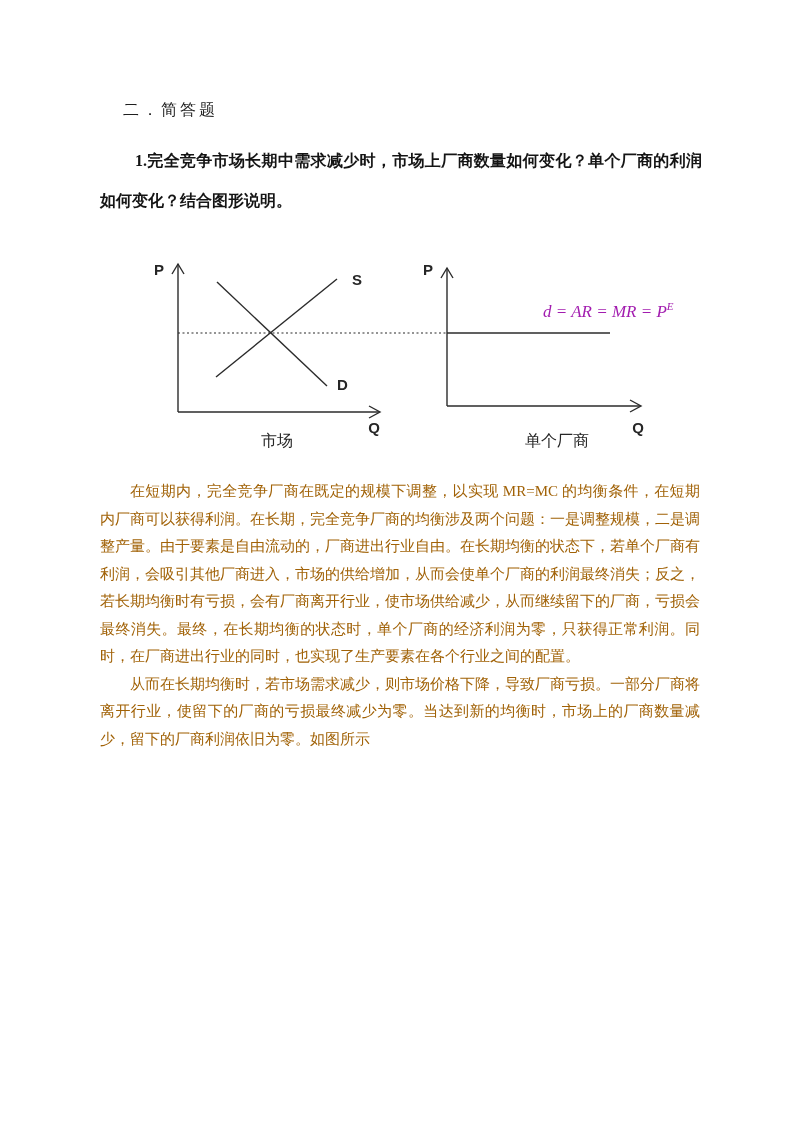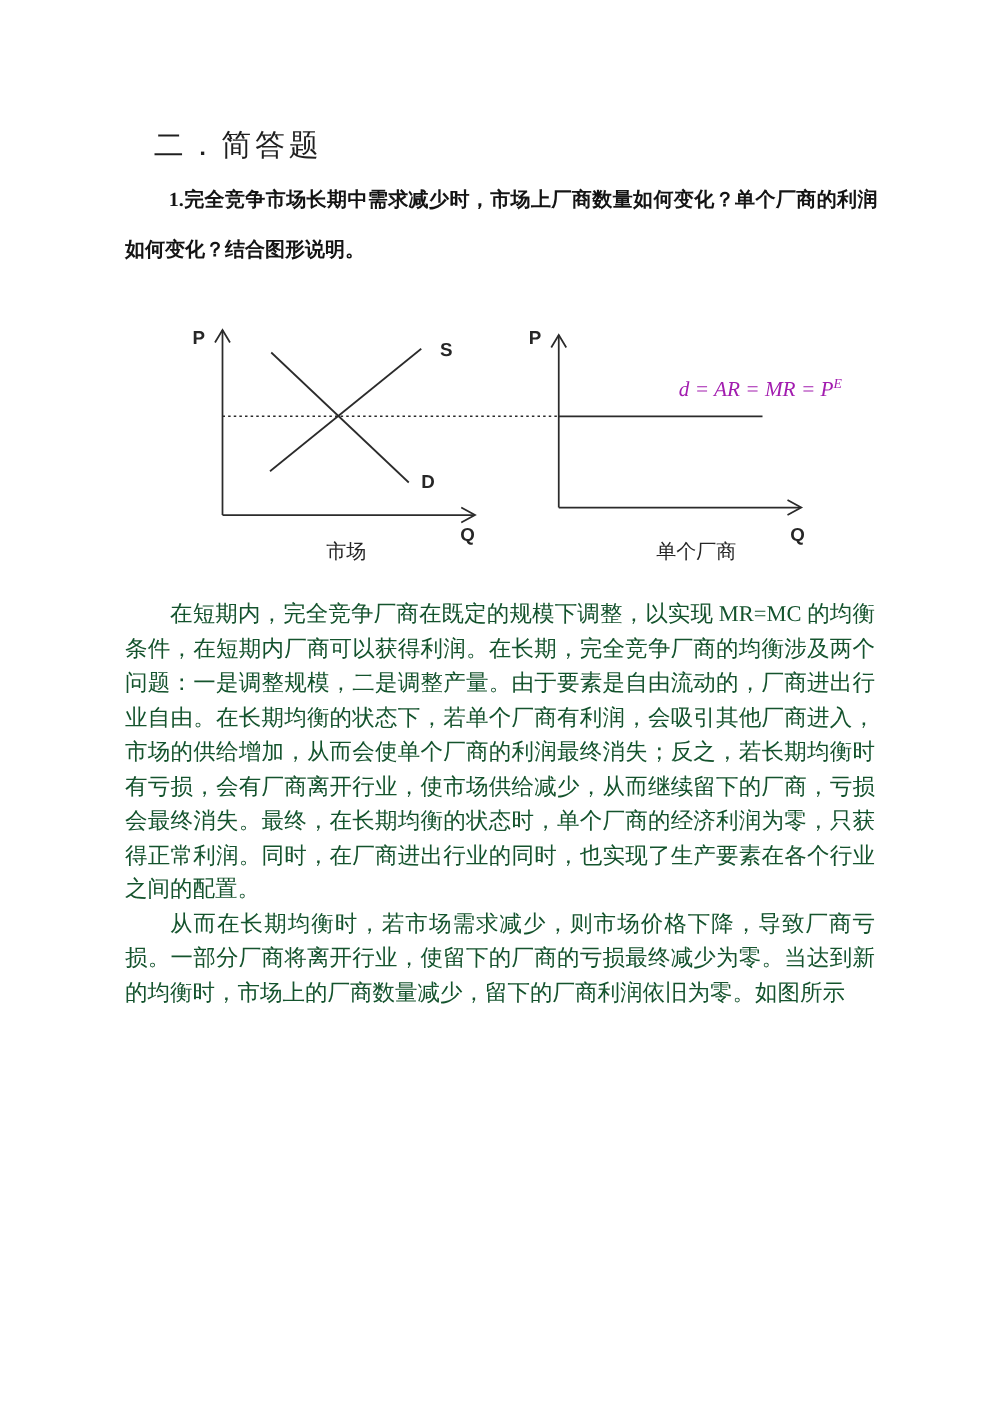--- a/index.html
+++ b/index.html
@@ -14,21 +14,21 @@
     background: #ffffff;
     overflow: hidden;
     font-family: "Liberation Serif", serif;
     color: #262626;
   }
   .section-heading {
     position: absolute;
     left: 123px;
     top: 100px;
     font-family: "Liberation Serif", serif;
-    font-size: 24px;
+    font-size: 16px;
     letter-spacing: 3px;
     color: #1f1f1f;
     white-space: nowrap;
   }
   .question {
     position: absolute;
     left: 100px;
     top: 141px;
     width: 602px;
     font-family: Liberation Serif, serif;
@@ -91,24 +91,24 @@
   }
   .formula sup {
     font-size: 11px;
     line-height: 0;
   }
   .answer-block {
     position: absolute;
     left: 100px;
     top: 478px;
     width: 600px;
-    font-size: 18px;
+    font-size: 15px;
     line-height: 27.5px;
     text-align: justify;
-    color: #14532d;
+    color: #a16207;
   }
   .answer-block p {
     margin: 0;
     text-indent: 2em;
   }
 </style>
 </head>
 <body>
 
 <div class="page">

